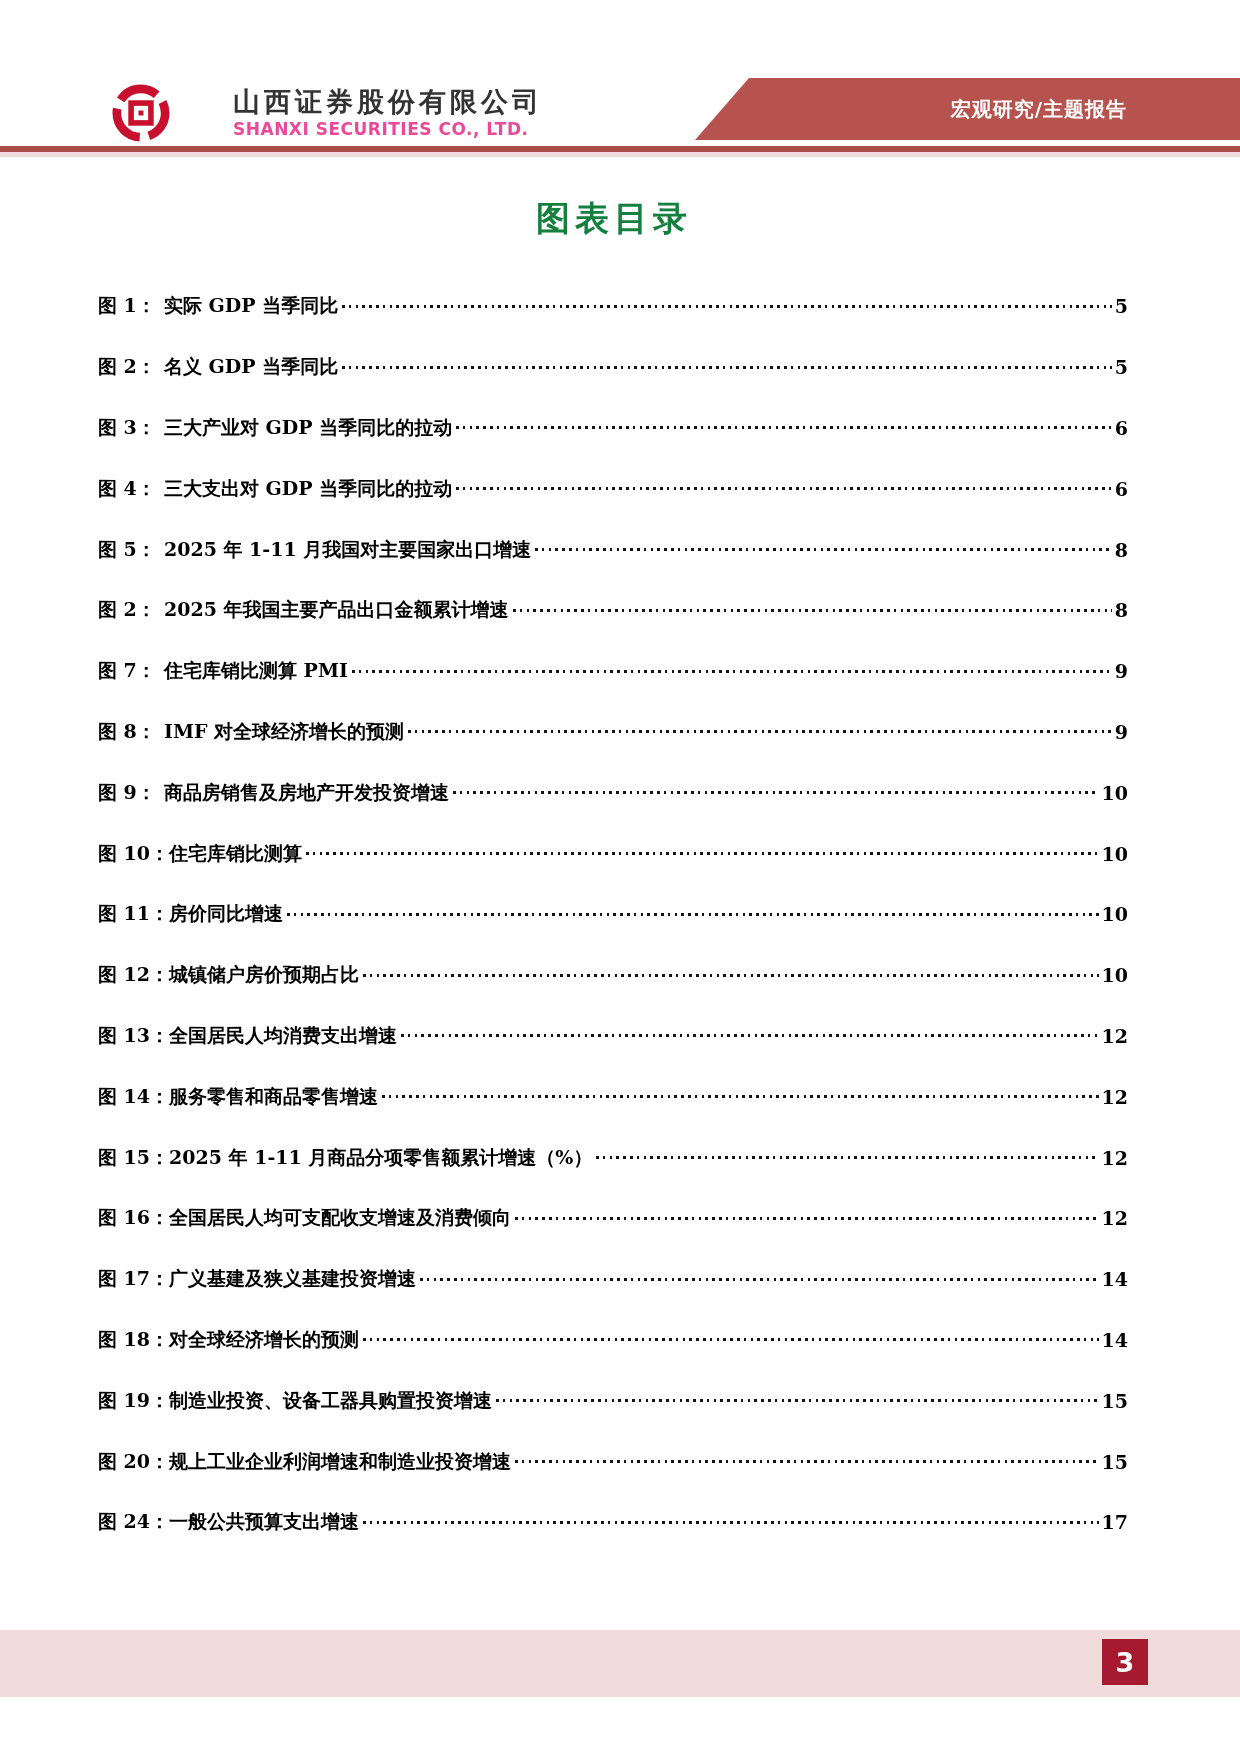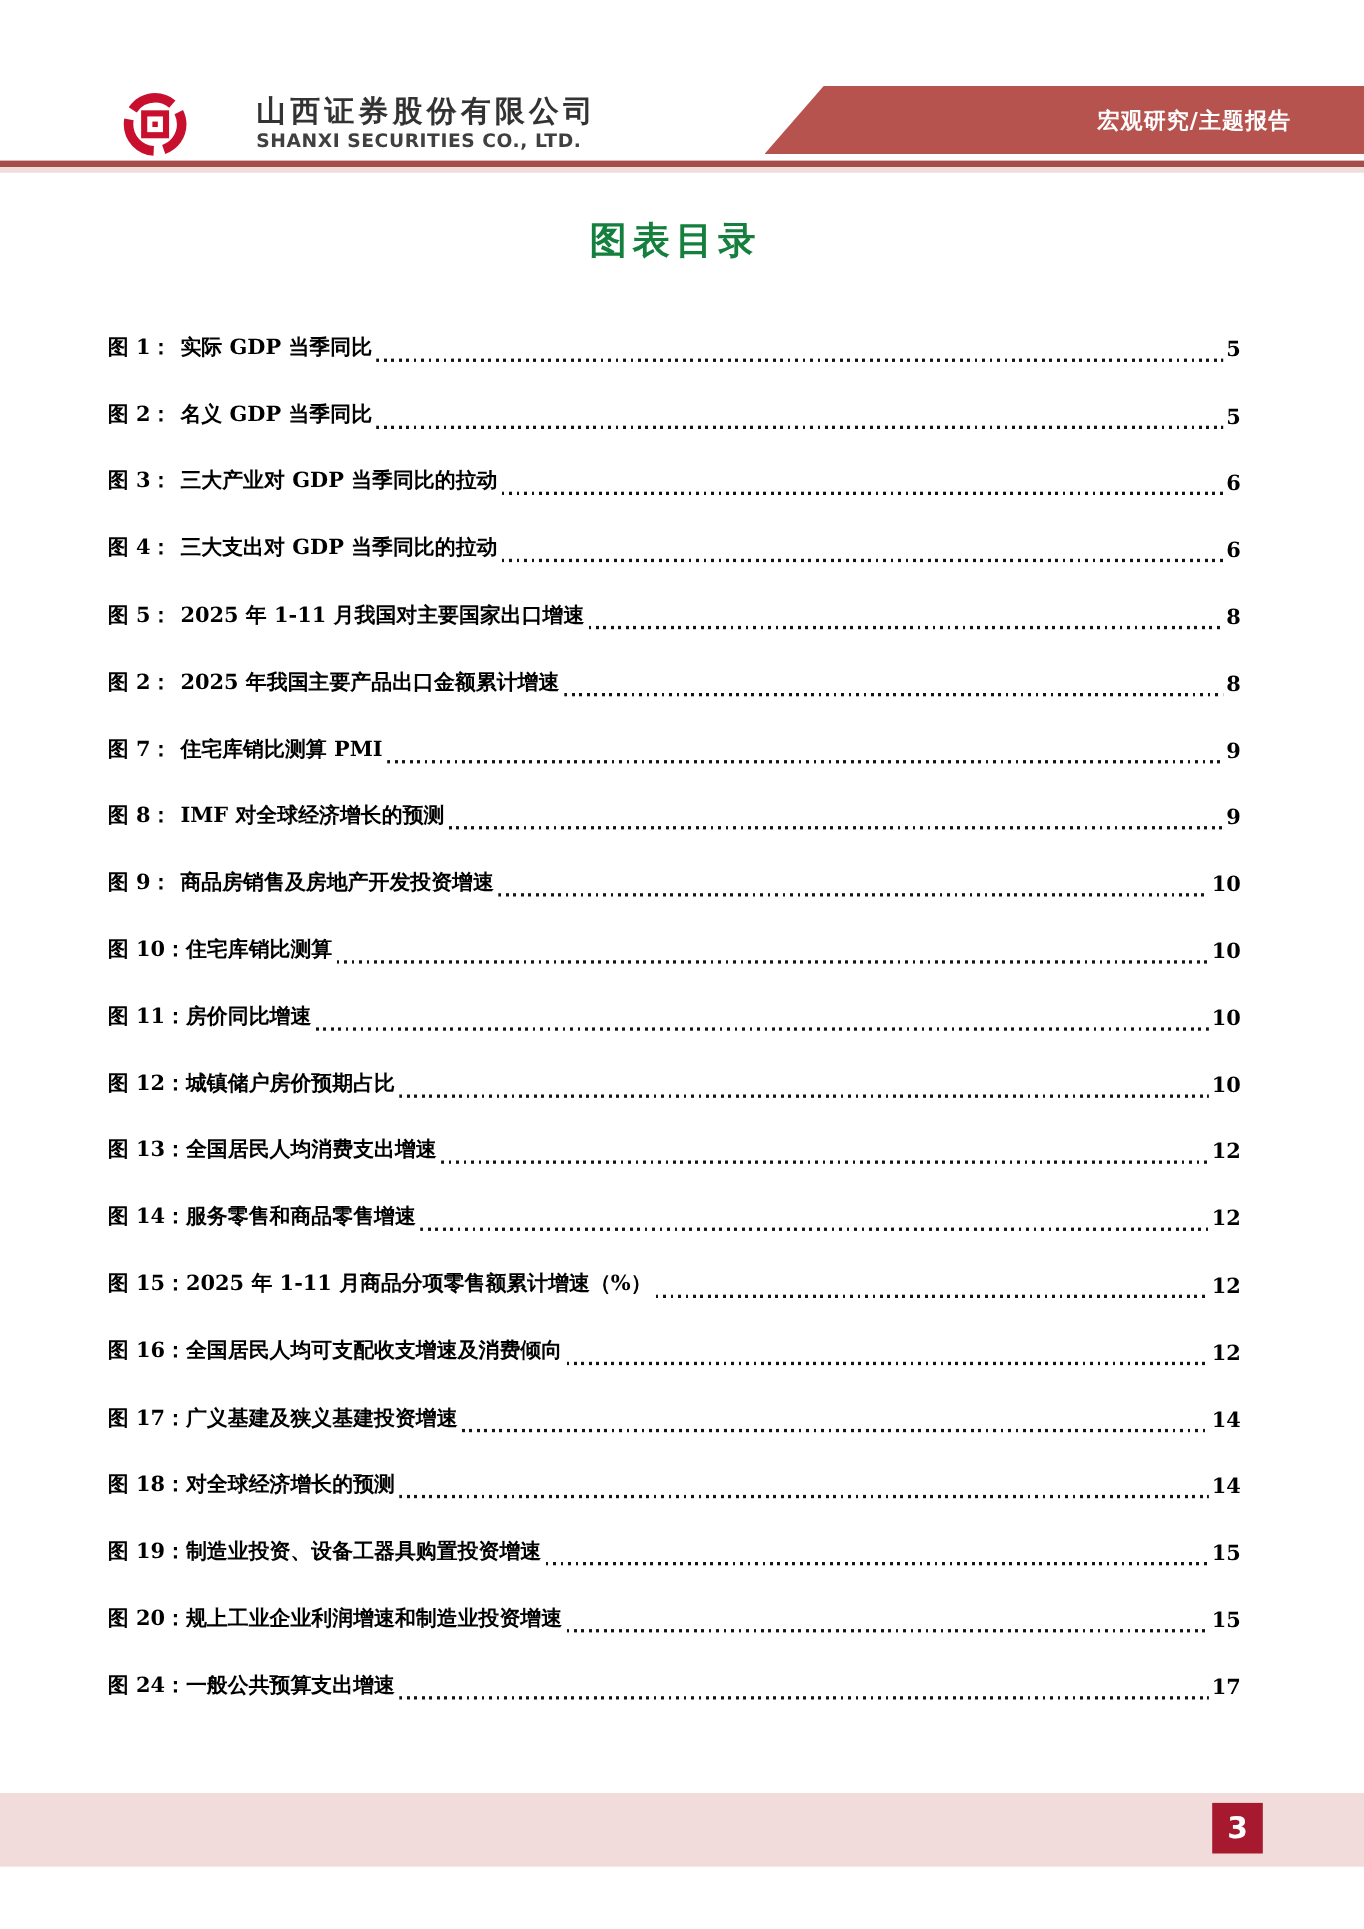--- a/index.html
+++ b/index.html
@@ -14,45 +14,45 @@
   
   .logo-block { position:absolute; left:110px; top:82px; display:flex; align-items:center; gap:14px; }
   .logo-svg { width:62px; height:62px; display:block; }
   .company-names { display:flex; flex-direction:column; justify-content:center;margin-left:47px; }
   .company-cn {
     font-family:"DejaVu Sans","Liberation Sans",sans-serif;
     font-size:27px; font-weight:bold; color:#333; letter-spacing:4px; line-height:1.1; white-space:nowrap;
   }
   .company-en {
     font-family:"DejaVu Sans","Liberation Sans",sans-serif;
-    font-size:17px; font-weight:bold; color:#404040; letter-spacing:0.5px; margin-top:2px; white-space:nowrap;
+    font-size:17px; font-weight:bold; color:#ec4899; letter-spacing:0.5px; margin-top:2px; white-space:nowrap;
   }
   .banner {
     position:absolute; top:78px; right:0; width:545px; height:62px;
     background:#b7534f;
     clip-path:polygon(54px 0, 100% 0, 100% 100%, 0 100%);
     display:flex; align-items:center; justify-content:flex-end;
-    padding-right:66px;
+    padding-right:113px;
   }
   .banner-text {
     font-family:"DejaVu Sans","Liberation Sans",sans-serif;
     color:#fff; font-size:20px; font-weight:bold; letter-spacing:1px; white-space:nowrap;
   }
   .rule-dark  { position:absolute; left:0; top:146px; width:100%; height:6px; background:#a84c49; }
   .rule-light { position:absolute; left:0; top:152px; width:100%; height:5px; background:#f0dcdb; }
 
   
   .doc-title {
     position:absolute; left:98px; right:110px; top:196px;
     text-align:center; font-size:34px; font-weight:bold; letter-spacing:5px; color:#15803d;
   }
 
   
   .toc { position:absolute; left:98px; right:112px; top:268px; }
-  .toc-row { display:flex; align-items:flex-end; height:60.8px; padding-top:16px; }
+  .toc-row { display:flex; align-items:center; height:60.8px; padding-top:16px; }
   .toc-label { font-weight:bold; font-size:19px; min-width:66px; white-space:nowrap; }
   .toc-title { font-weight:bold; font-size:19px; white-space:nowrap; }
   .toc-leader {
     flex:1; height:3px; margin:0 3px 0 4px; min-width:30px;
     background-image:repeating-linear-gradient(to right, #141414 0 2.6px, transparent 2.6px 6.8px);
   }
   .toc-page { font-weight:bold; font-size:19px; white-space:nowrap; }
 
   
   .footer-band { position:absolute; left:0; top:1630px; width:100%; height:67px; background:#f2dcdb; }

